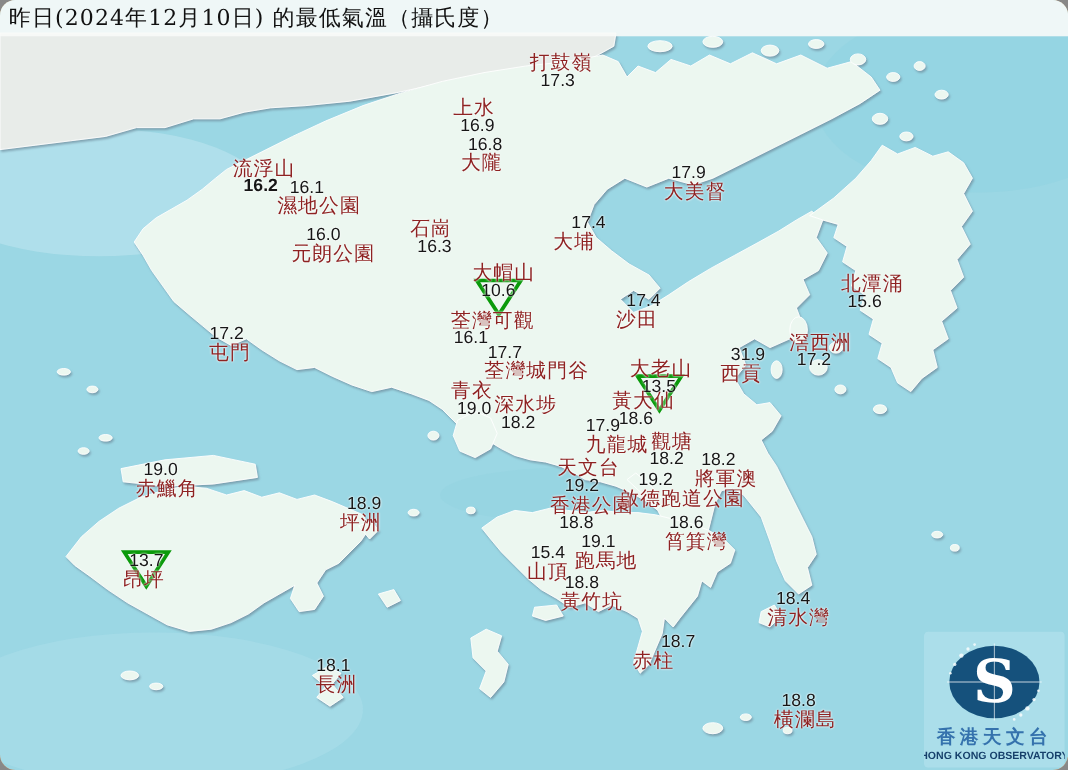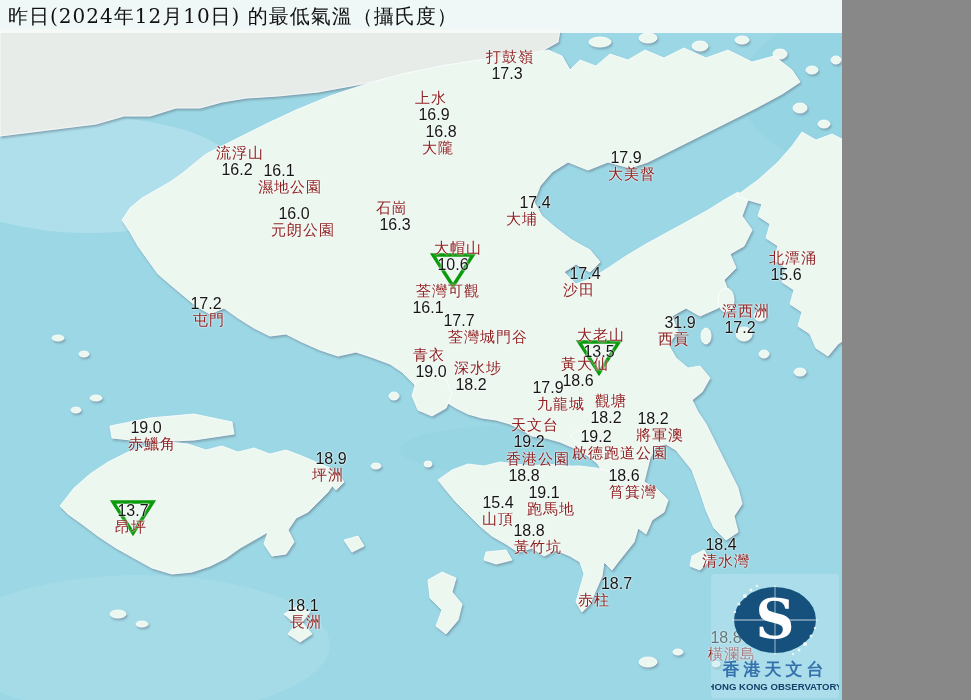--- a/index.html
+++ b/index.html
@@ -1,34 +1,35 @@
 <!DOCTYPE html>
 <html><head>
 <meta charset="utf-8">
 <style>
   html,body{margin:0;padding:0;background:#888;}
   #stage{
-    position:relative;width:842px;height:700px;overflow:hidden;
+    position:relative;width:971px;height:700px;overflow:hidden;
     background:#f97316;
     font-family:"Liberation Sans",sans-serif;
+    border-radius:14px;
   }
   #map{position:absolute;left:0;top:0;z-index:0;}
   #titlebar{
     position:absolute;left:0;top:0;width:100%;height:33px;z-index:10;
     background:rgba(248,251,248,0.9);
   }
   #titlebar .t{
     display:block;padding-left:8px;line-height:33px;
     font-family:"DejaVu Serif",serif;font-size:20px;color:#111;
     letter-spacing:1px;white-space:nowrap;
   }
   .station{position:absolute;transform:translateX(-50%);text-align:center;z-index:5;pointer-events:none;}
   .s-name{
     display:block;position:relative;z-index:2;white-space:nowrap;
-    font-family:"DejaVu Serif",serif;font-size:15px;line-height:17px;
+    font-family:"DejaVu Serif",serif;font-size:18px;line-height:17px;
     color:#8e2222;letter-spacing:1px;
     text-shadow:0 0 2px rgba(255,255,255,.85),0 0 2px rgba(255,255,255,.85);
   }
   .s-val{
     display:block;position:relative;z-index:2;white-space:nowrap;
     font-family:"Liberation Sans",sans-serif;font-size:16px;line-height:16px;
     color:#161616;
     text-shadow:0 0 2px rgba(255,255,255,.85),0 0 2px rgba(255,255,255,.85);
   }
   .marker{position:absolute;z-index:1;pointer-events:none;}
@@ -146,21 +147,21 @@
       <div class="station" style="left: 431px; top: 90px;">
         <span class="s-name">上水</span>
         <span class="s-val" style="left: 3px;">16.9</span>
       </div>
       <div class="station" style="left: 438px; top: 124px;">
         <span class="s-val" style="left: 3px;">16.8</span>
         <span class="s-name">大隴</span>
       </div>
       <div class="station" style="left: 240px; top: 145px;">
         <span class="s-name">流浮山</span>
-        <span class="s-val" style="left: -3px;">16.2</span>
+        <span class="s-val" style="left: -3px; font-weight: bold;">16.2</span>
       </div>
       <div class="station" style="left: 290px; top: 163px;">
         <span class="s-val" style="left: -11px;">16.1</span>
         <span class="s-name">濕地公園</span>
       </div>
       <div class="station" style="left: 303px; top: 206px;">
         <span class="s-val" style="left: -9px;">16.0</span>
         <span class="s-name">元朗公園</span>
       </div>
       <div class="station" style="left: 392px; top: 200px;">

